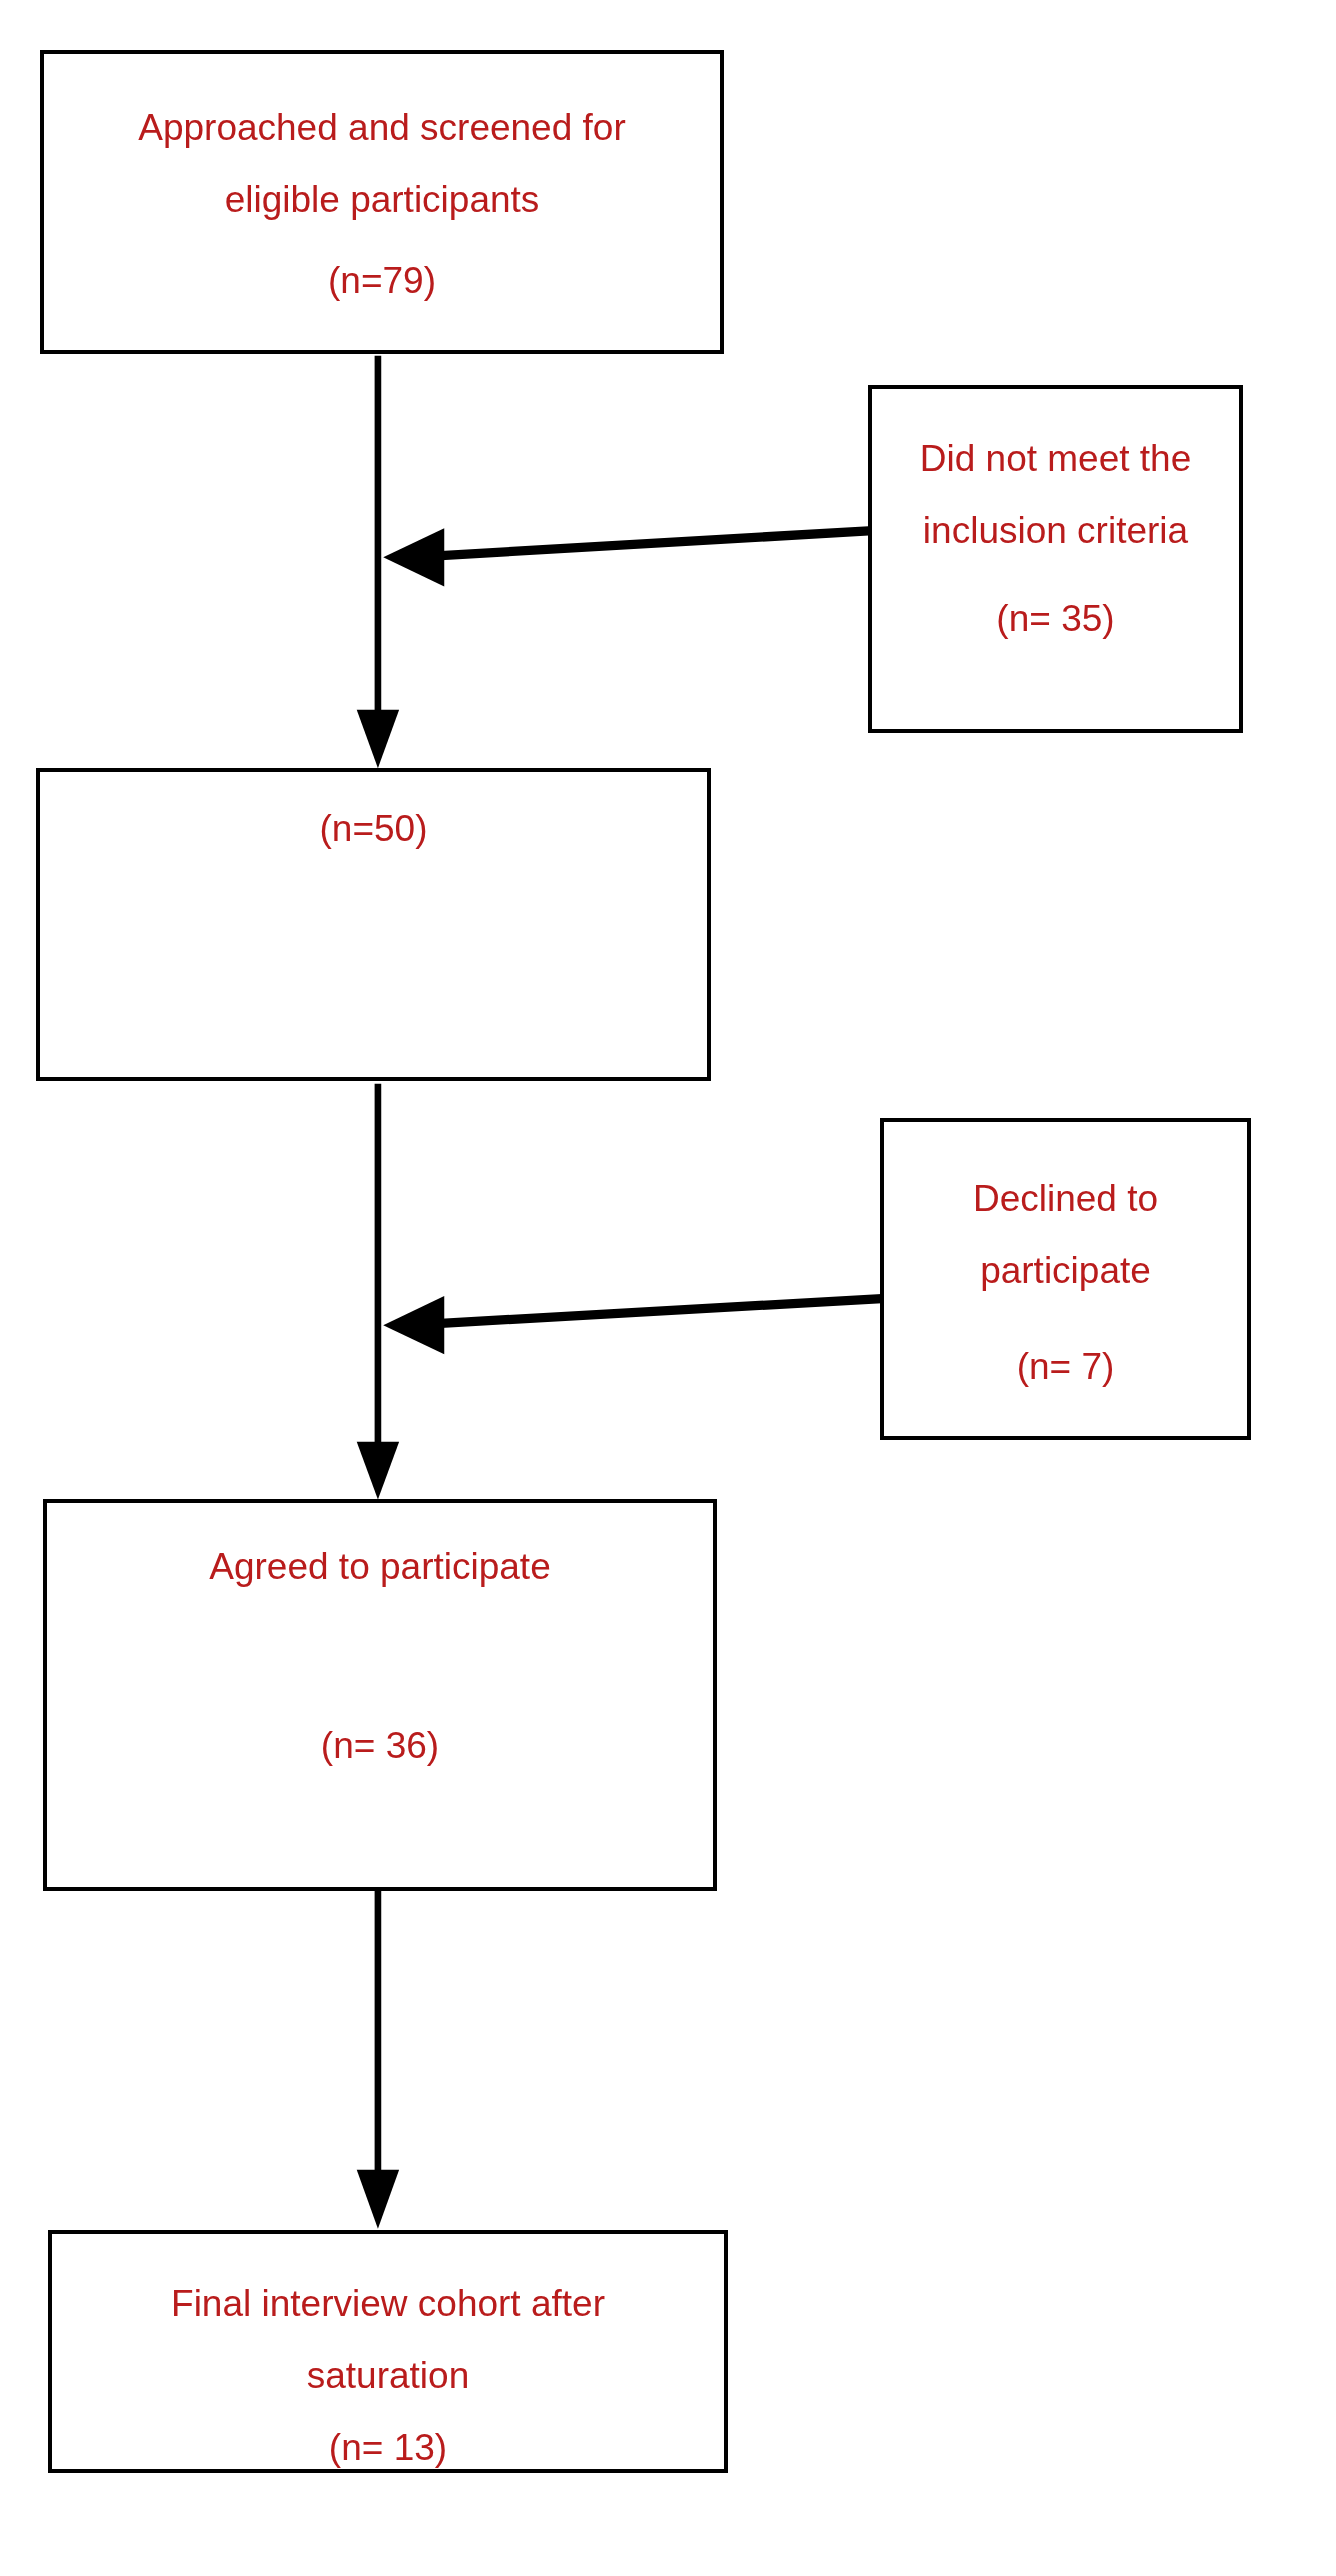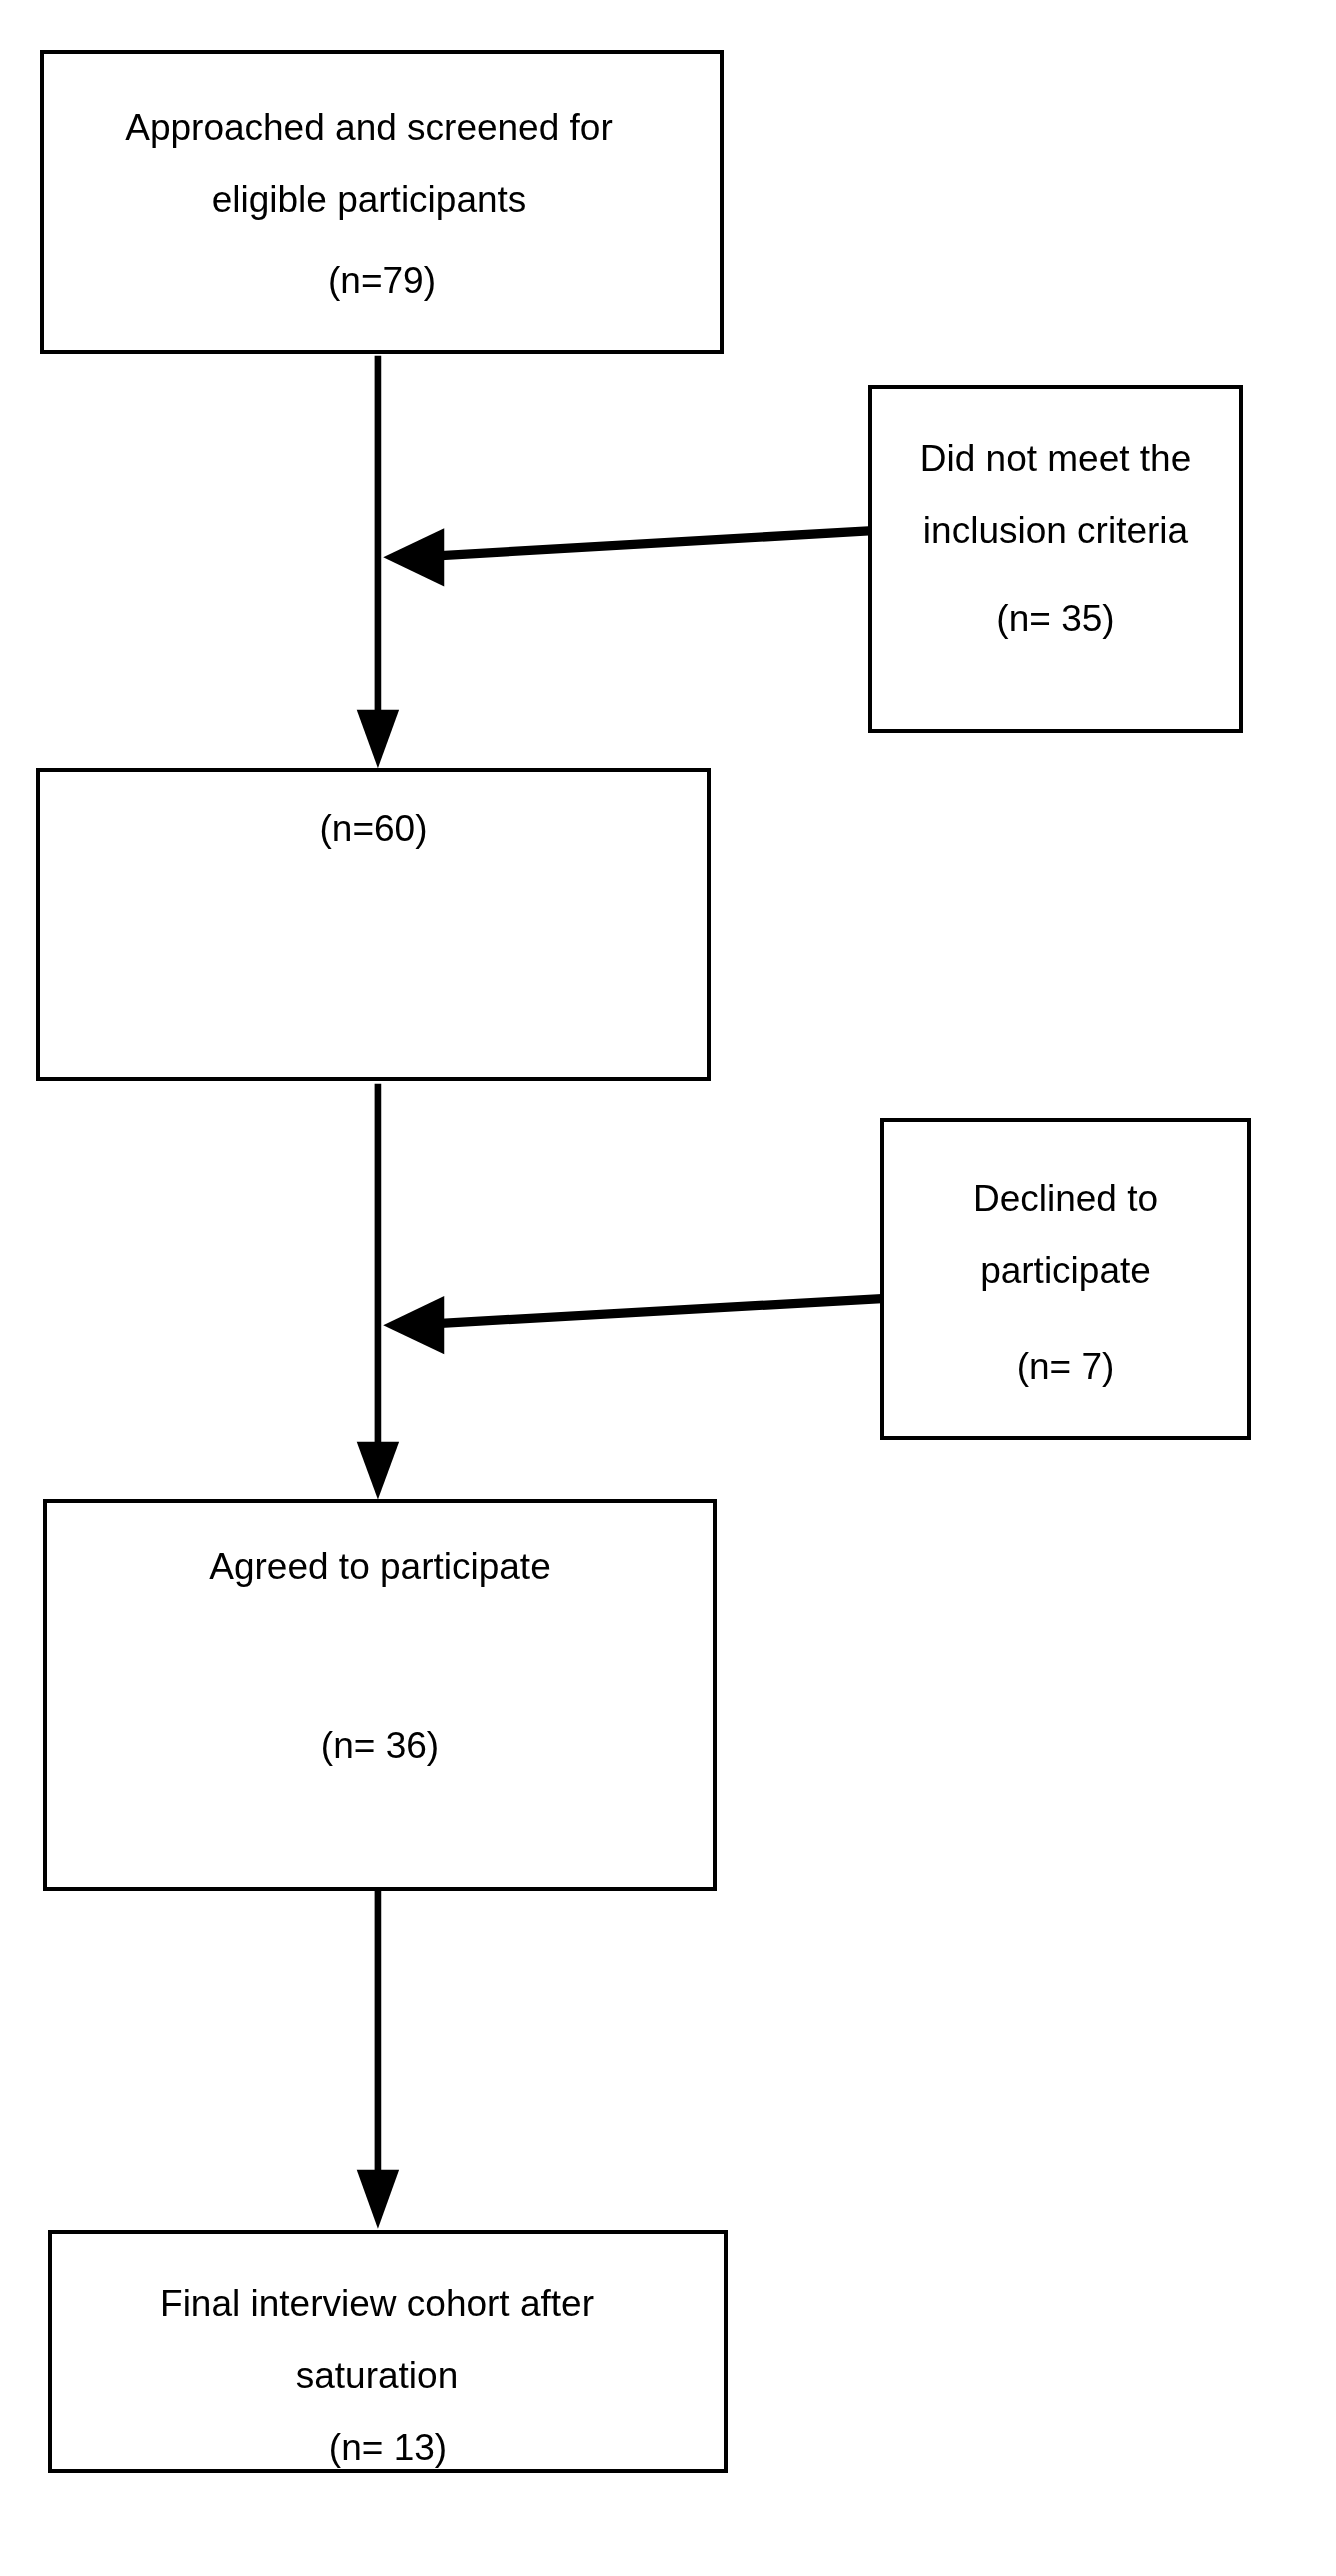--- a/index.html
+++ b/index.html
@@ -28,25 +28,26 @@
     height: 2576px;
     pointer-events: none;
   }
   .flow-box {
     position: absolute;
     box-sizing: border-box;
     border: 4px solid #000000;
     background: #ffffff;
     display: flex;
     flex-direction: column;
+    align-items: center;
     justify-content: space-between;
     text-align: center;
     font-size: 37px;
     line-height: 1.95;
-    color: #000000;
+    color: #b91c1c;
   }
   .flow-box .box-title {
     display: block;
   }
   .flow-box .box-n {
     display: block;
     white-space: nowrap;
   }
   
   #box-approached { left: 40px;   top: 50px;   width: 684px; height: 304px; padding: 38px 26.5px 33px; }
@@ -113,21 +114,21 @@
     <span class="box-title">Approached and screened for eligible participants</span>
     <span class="box-n">(n=79)</span>
   </div>
 
   <div class="flow-box" id="box-did-not-meet">
     <span class="box-title">Did not meet the inclusion criteria</span>
     <span class="box-n">(n= 35)</span>
   </div>
 
   <div class="flow-box" id="box-meet">
-    <span class="box-n">(n=60)</span>
+    <span class="box-n">(n=50)</span>
   </div>
 
   <div class="flow-box" id="box-declined">
     <span class="box-title">Declined to participate</span>
     <span class="box-n">(n= 7)</span>
   </div>
 
   <div class="flow-box" id="box-agreed">
     <span class="box-title">Agreed to participate</span>
     <span class="box-n">(n= 36)</span>

